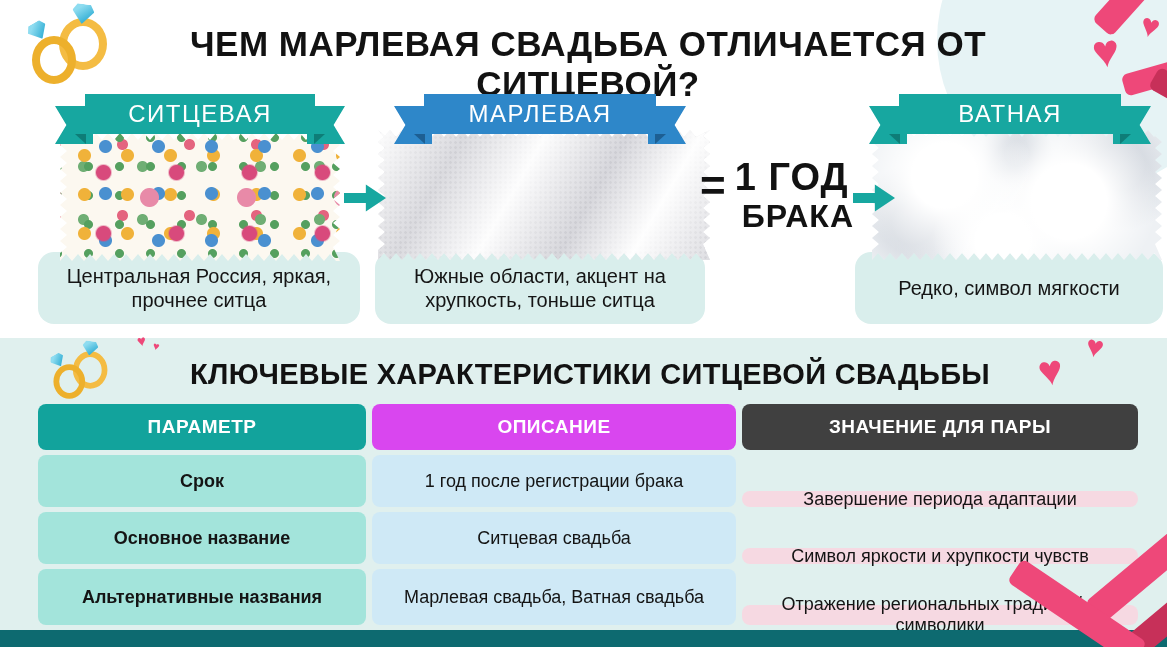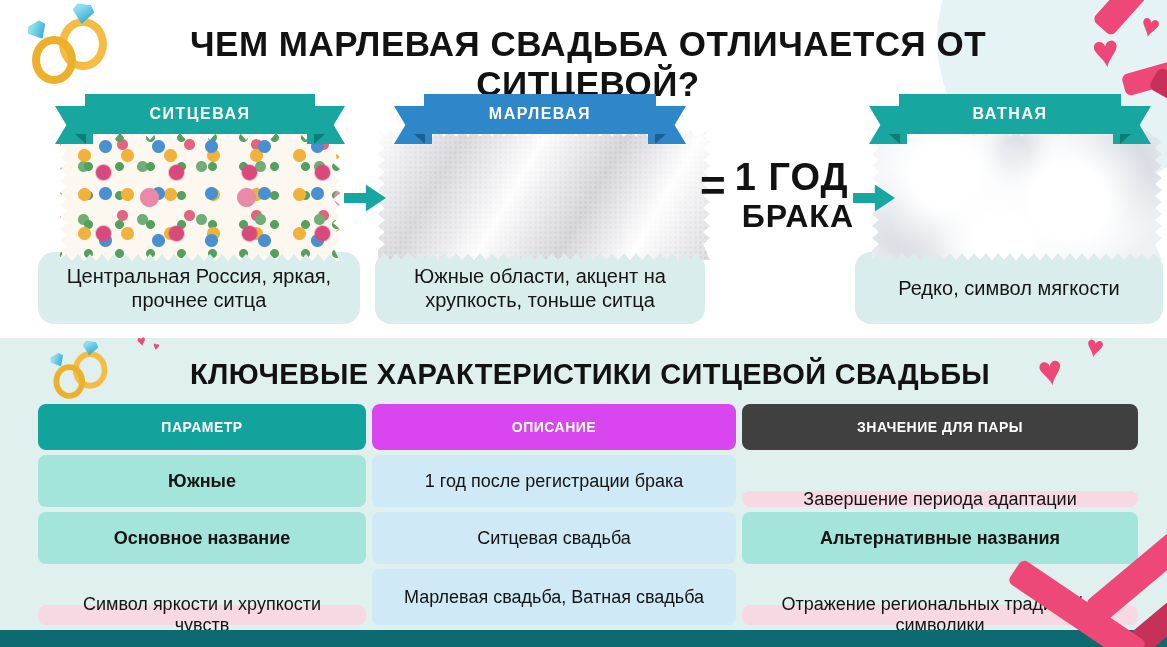--- a/index.html
+++ b/index.html
@@ -28,21 +28,21 @@
   
   .title{position:absolute;left:108px;top:24px;width:960px;text-align:center;
          font-size:35px;font-weight:700;letter-spacing:.5px;color:#121212;z-index:2;}
   .heading2{position:absolute;left:130px;top:358px;width:920px;text-align:center;
             font-size:29px;font-weight:700;letter-spacing:.3px;color:#121212;z-index:2;}
 
   
   .ribbon{position:absolute;height:40px;z-index:4;--c:#17a7a0;--d:#0e7d77;}
   .ribbon.blue{--c:#2e87c9;--d:#1d5f93;}
   .ribbon .bar{position:absolute;inset:0;background:var(--c);display:flex;align-items:center;
-               justify-content:center;color:#fff;font-size:16px;font-weight:700;
+               justify-content:center;color:#fff;font-size:24px;font-weight:400;
                letter-spacing:1.5px;z-index:3;}
   .ribbon .wing{position:absolute;top:12px;width:38px;height:38px;background:var(--c);z-index:1;}
   .ribbon .wing.l{left:-30px;clip-path:polygon(0 0,100% 0,100% 100%,0 100%,30% 50%);}
   .ribbon .wing.r{right:-30px;clip-path:polygon(0 0,100% 0,70% 50%,100% 100%,0 100%);}
   .ribbon .fold{position:absolute;top:40px;width:11px;height:10px;background:var(--d);z-index:2;}
   .ribbon .fold.l{left:-10px;clip-path:polygon(0 0,100% 0,100% 100%);}
   .ribbon .fold.r{right:-10px;clip-path:polygon(0 0,100% 0,0 100%);}
 
   
   .swatch{position:absolute;z-index:3;}
@@ -85,21 +85,21 @@
   .equals .l1{font-size:38px;font-weight:700;line-height:1;letter-spacing:1px;}
   .equals .l2{font-size:32px;font-weight:700;line-height:1;letter-spacing:1px;
               margin-top:4px;padding-left:7px;}
 
   
   .section2{position:absolute;left:0;top:338px;width:1167px;height:292px;background:#e0f0ee;z-index:1;}
   .table{position:absolute;left:38px;top:404px;width:1100px;display:grid;z-index:2;
          grid-template-columns:328px 364px 396px;grid-template-rows:46px 52px 52px 56px;gap:5px 6px;}
   .cell{border-radius:8px;display:flex;align-items:center;justify-content:center;
         text-align:center;padding:4px 16px;line-height:1.15;}
-  .cell.head{color:#fff;font-size:14px;font-weight:700;letter-spacing:.5px;}
+  .cell.head{color:#fff;font-size:19px;font-weight:700;letter-spacing:.5px;}
   .cell.head.teal{background:#12a39c;}
   .cell.head.blue{background:#d946ef;}
   .cell.head.pink{background:#404040;}
   .cell.label{background:#a3e4db;font-size:18px;font-weight:700;}
   .cell.desc{background:#cfe9f6;font-size:18px;}
   .cell.val{background:#f6d9e2;font-size:18px;margin-top:36px;}
 
   .footer-bar{position:absolute;left:0;top:630px;width:1167px;height:17px;background:#0d6a70;z-index:2;}
 </style>
 </head>
@@ -179,29 +179,29 @@
   <div class="heading2">КЛЮЧЕВЫЕ ХАРАКТЕРИСТИКИ СИТЦЕВОЙ СВАДЬБЫ</div>
 
   <span class="heart" style="left:1038px;top:350px;font-size:42px;transform:rotate(-8deg);">♥</span>
   <span class="heart" style="left:1086px;top:332px;font-size:30px;transform:rotate(10deg);">♥</span>
 
   <div class="table">
     <div class="cell head teal">ПАРАМЕТР</div>
     <div class="cell head blue">ОПИСАНИЕ</div>
     <div class="cell head pink">ЗНАЧЕНИЕ ДЛЯ ПАРЫ</div>
 
-    <div class="cell label">Южные</div>
+    <div class="cell label">Срок</div>
     <div class="cell desc">1 год после регистрации брака</div>
     <div class="cell val">Завершение периода адаптации</div>
 
     <div class="cell label">Основное название</div>
     <div class="cell desc">Ситцевая свадьба</div>
+    <div class="cell val">Символ яркости и хрупкости чувств</div>
+
     <div class="cell label">Альтернативные названия</div>
-
-    <div class="cell val">Символ яркости и хрупкости чувств</div>
     <div class="cell desc">Марлевая свадьба, Ватная свадьба</div>
     <div class="cell val">Отражение региональных традиций и символики</div>
   </div>
 
   <div class="ribbon-strip" style="left:1075px;top:548px;width:160px;height:28px;transform:rotate(-40deg);z-index:3;"></div>
   <div class="ribbon-strip dark" style="left:1125px;top:606px;width:85px;height:26px;transform:rotate(-40deg);z-index:3;"></div>
   <div class="ribbon-strip" style="left:1002px;top:598px;width:150px;height:28px;transform:rotate(34deg);z-index:3;"></div>
 
   <div class="footer-bar"></div>
 </div>

